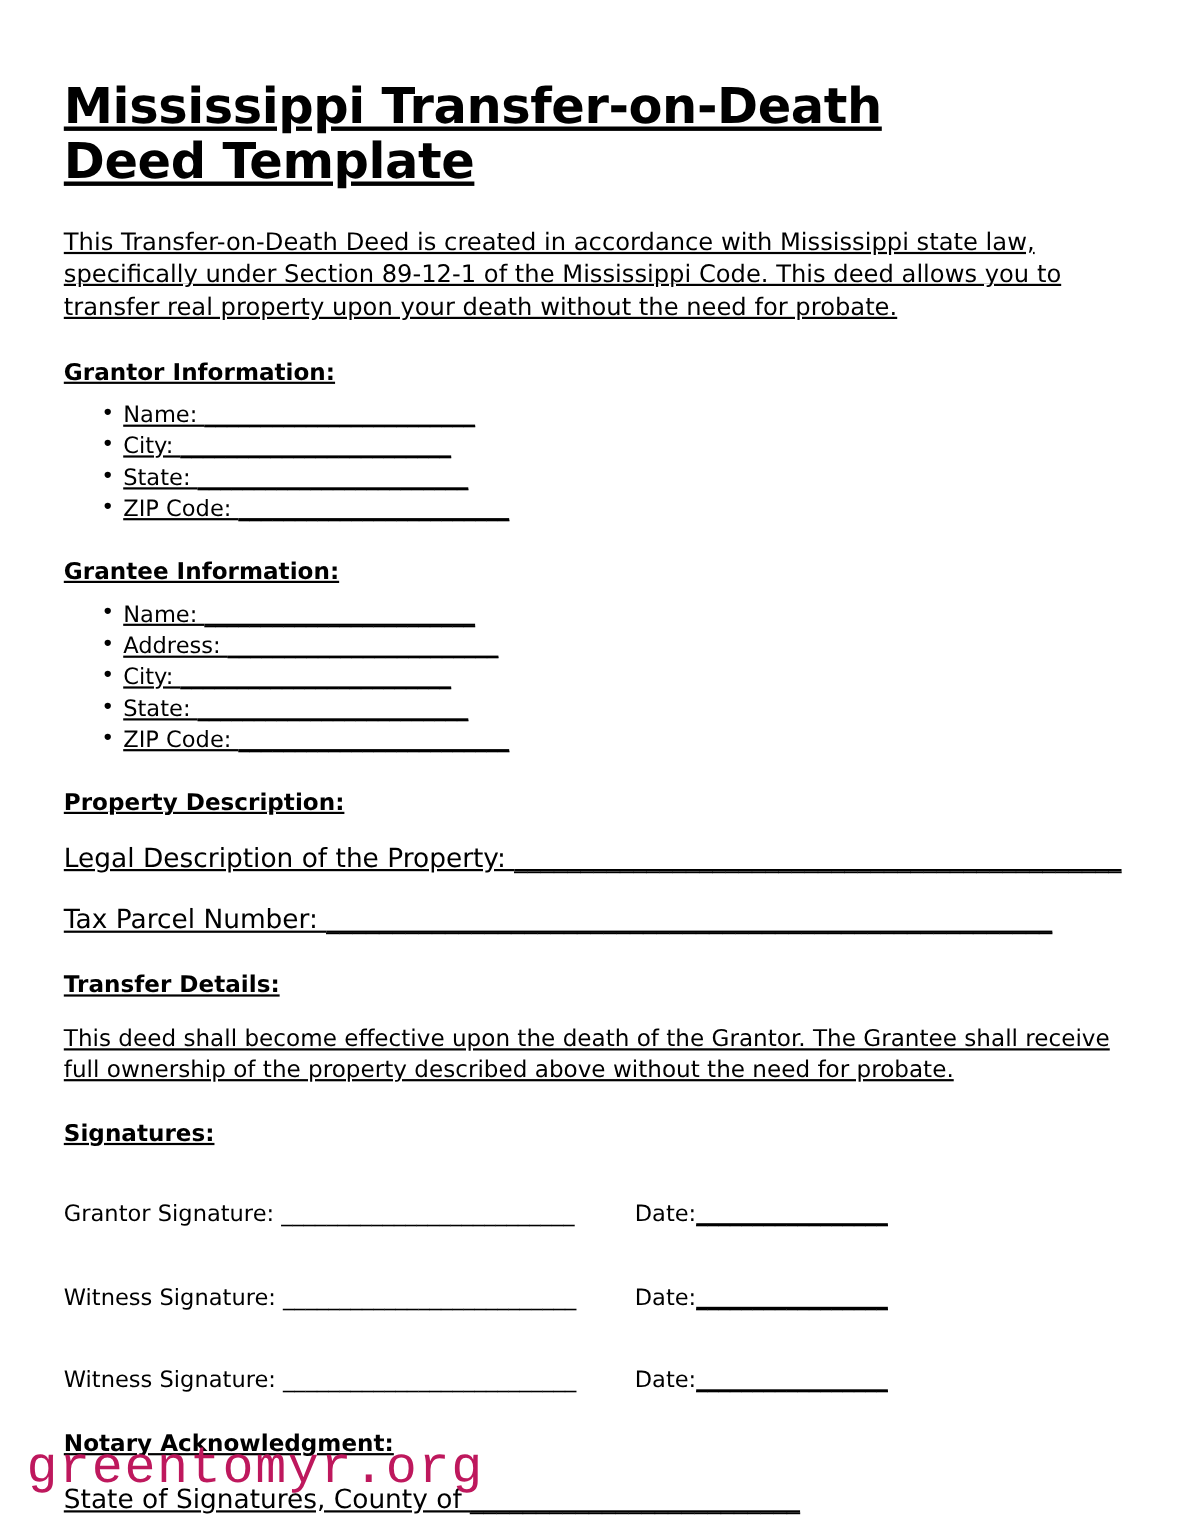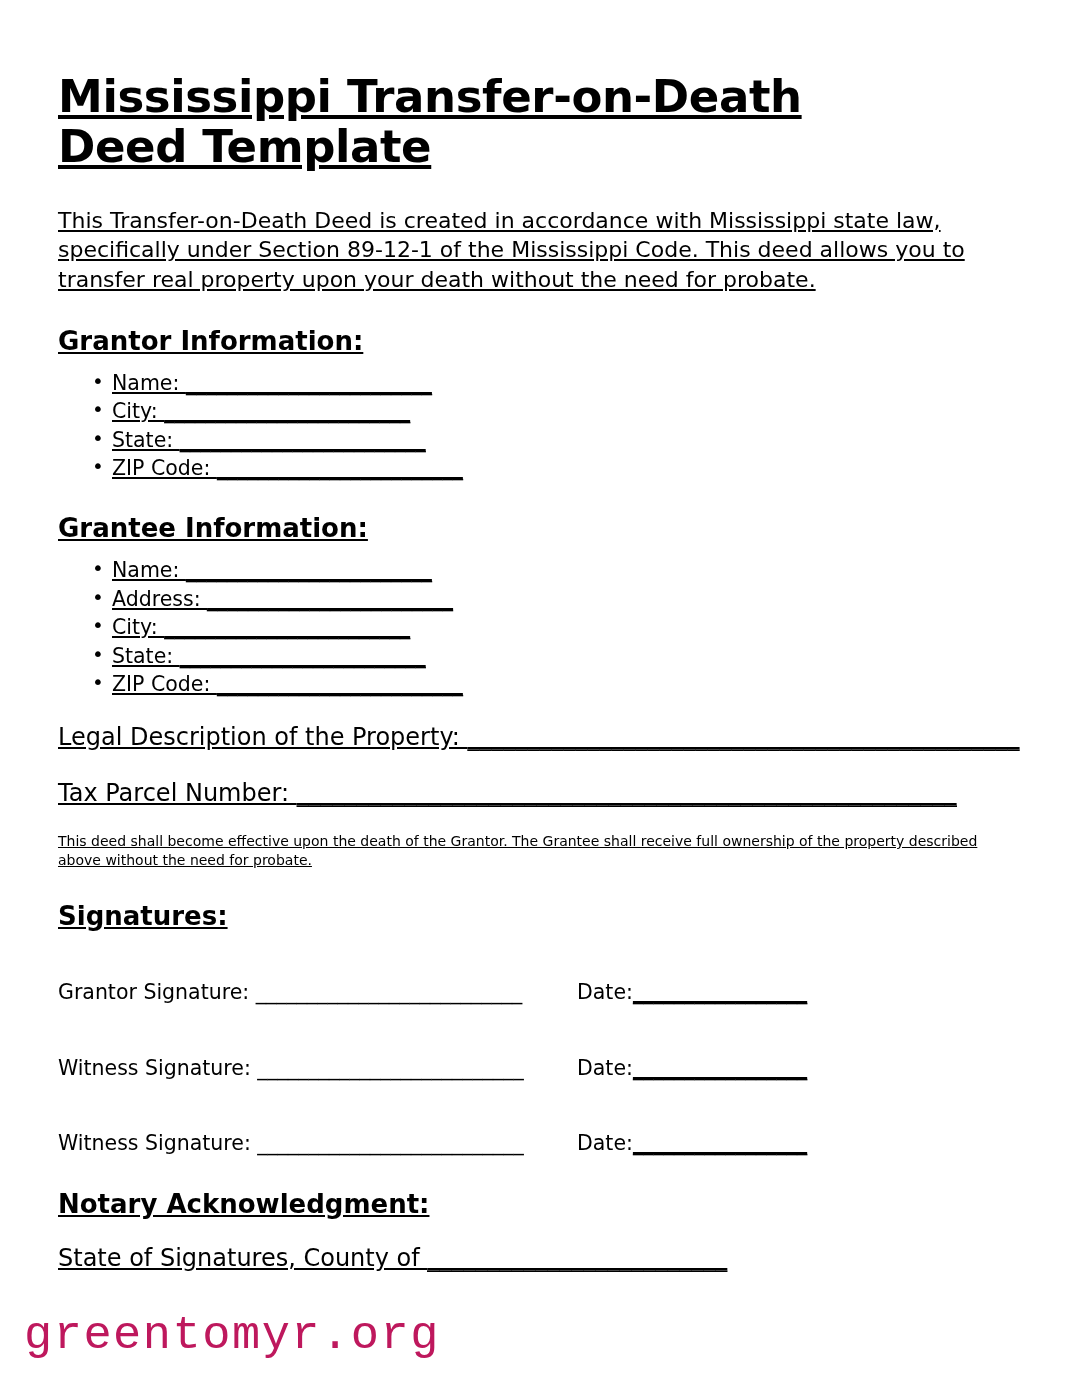--- a/index.html
+++ b/index.html
@@ -39,21 +39,21 @@
   }
 
   .intro-paragraph {
     font-size: 22px;
     line-height: 1.35;
     margin: 33px 0 0 0;
     max-width: 955px;
   }
 
   .section-heading {
-    font-size: 26px;
+    font-size: 21px;
     font-weight: bold;
     margin: 31px 0 0 0;
   }
 
   .field-list {
     list-style: none;
     margin: 13px 0 0 0;
     padding: 0 0 0 34px;
   }
   .field-list li {
@@ -75,21 +75,21 @@
   .blank { letter-spacing: 0; }
 
   .body-line {
     font-size: 24px;
     line-height: 1.35;
     margin: 23px 0 0 0;
     max-width: 955px;
     white-space: nowrap;
   }
   .body-paragraph {
-    font-size: 14px;
+    font-size: 21px;
     line-height: 1.35;
     margin: 23px 0 0 0;
     max-width: 955px;
   }
 
   .sig-row {
     font-size: 20.5px;
     line-height: 1.35;
     margin: 24px 0 0 0;
     white-space: nowrap;
@@ -132,25 +132,27 @@
 
   <h2 class="section-heading">Grantee Information:</h2>
   <ul class="field-list">
     <li><span class="field-label">Name: </span><span class="blank">________________________</span></li>
     <li><span class="field-label">Address: </span><span class="blank">________________________</span></li>
     <li><span class="field-label">City: </span><span class="blank">________________________</span></li>
     <li><span class="field-label">State: </span><span class="blank">________________________</span></li>
     <li><span class="field-label">ZIP Code: </span><span class="blank">________________________</span></li>
   </ul>
 
+  <h2 class="section-heading">Property Description:</h2>
 
   <p class="body-line"><span>Legal Description of the Property: </span><span class="blank">______________________________________________</span></p>
 
   <p class="body-line"><span>Tax Parcel Number: </span><span class="blank">_______________________________________________________</span></p>
 
+  <h2 class="section-heading">Transfer Details:</h2>
   <p class="body-paragraph">This deed shall become effective upon the death of the Grantor. The Grantee shall receive full ownership of the property described above without the need for probate.</p>
 
   <h2 class="section-heading">Signatures:</h2>
 
   <p class="sig-row"><span class="col-sig"><span>Grantor Signature: </span><span class="blank">__________________________</span></span><span class="sig-date-label">Date: </span><span class="blank">_________________</span></p>
 
   <p class="sig-row"><span class="col-sig"><span>Witness Signature: </span><span class="blank">__________________________</span></span><span class="sig-date-label">Date: </span><span class="blank">_________________</span></p>
 
   <p class="sig-row"><span class="col-sig"><span>Witness Signature: </span><span class="blank">__________________________</span></span><span class="sig-date-label">Date: </span><span class="blank">_________________</span></p>
 

